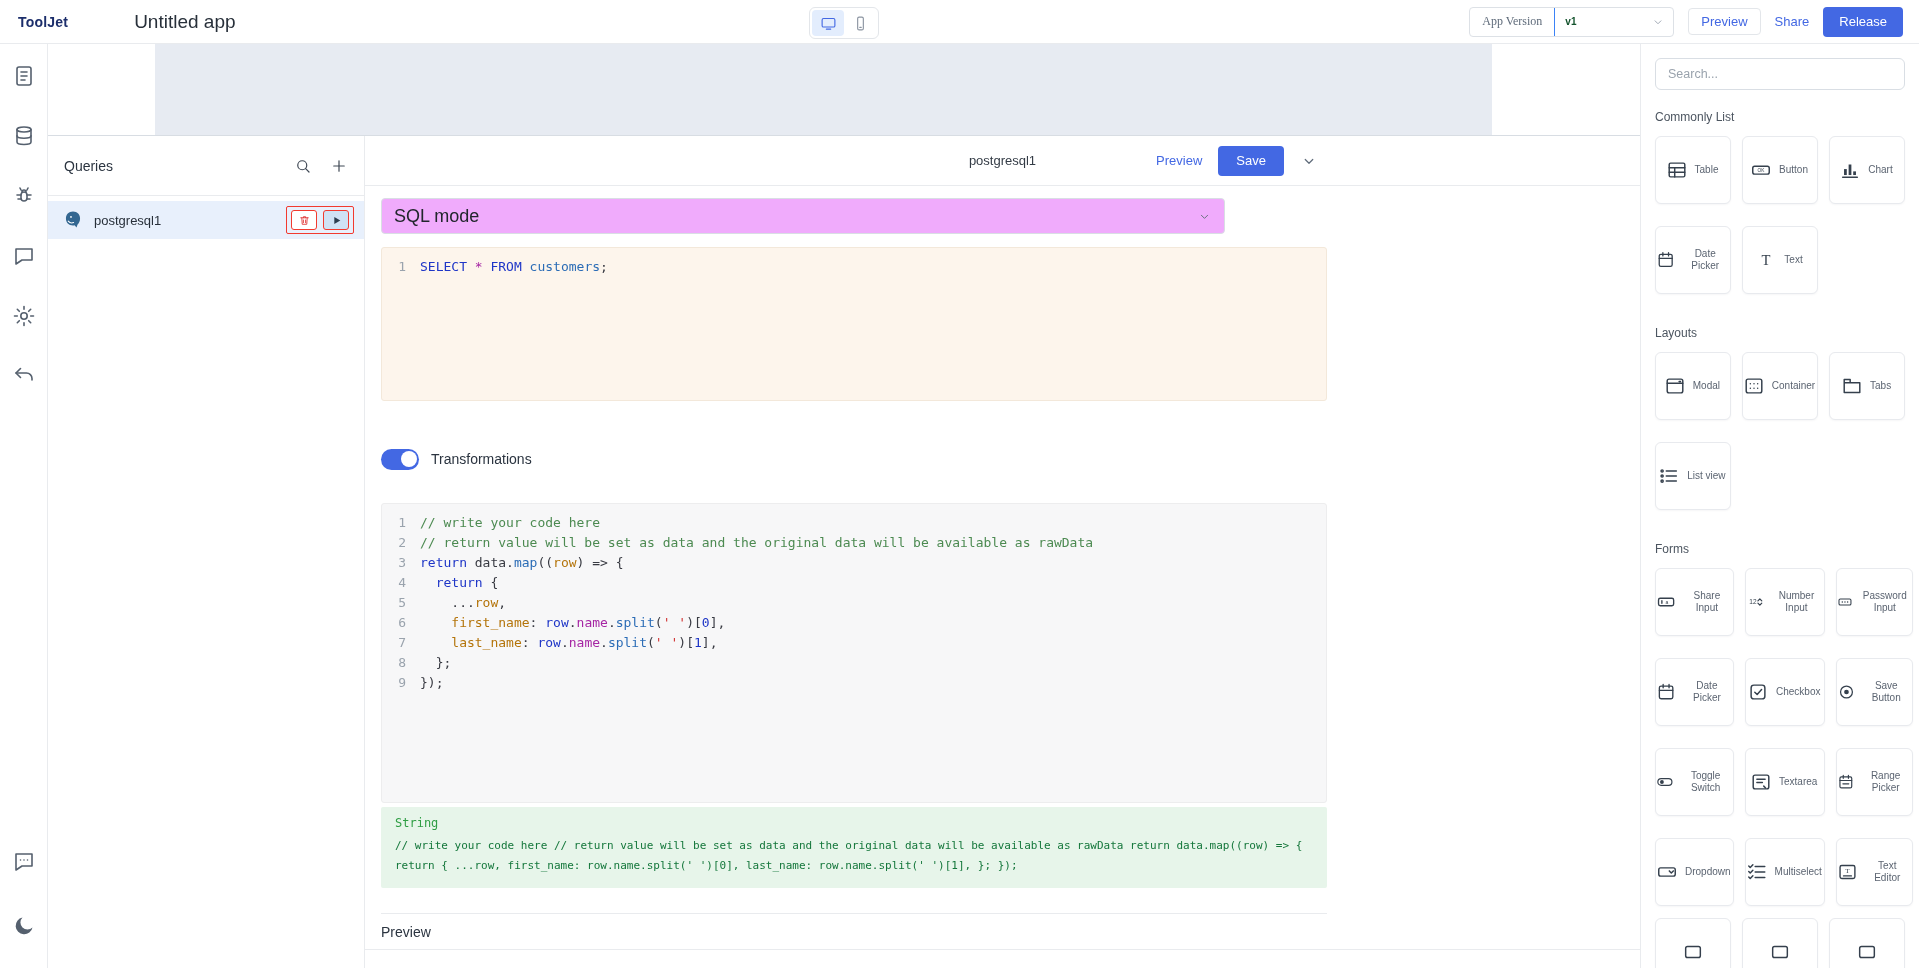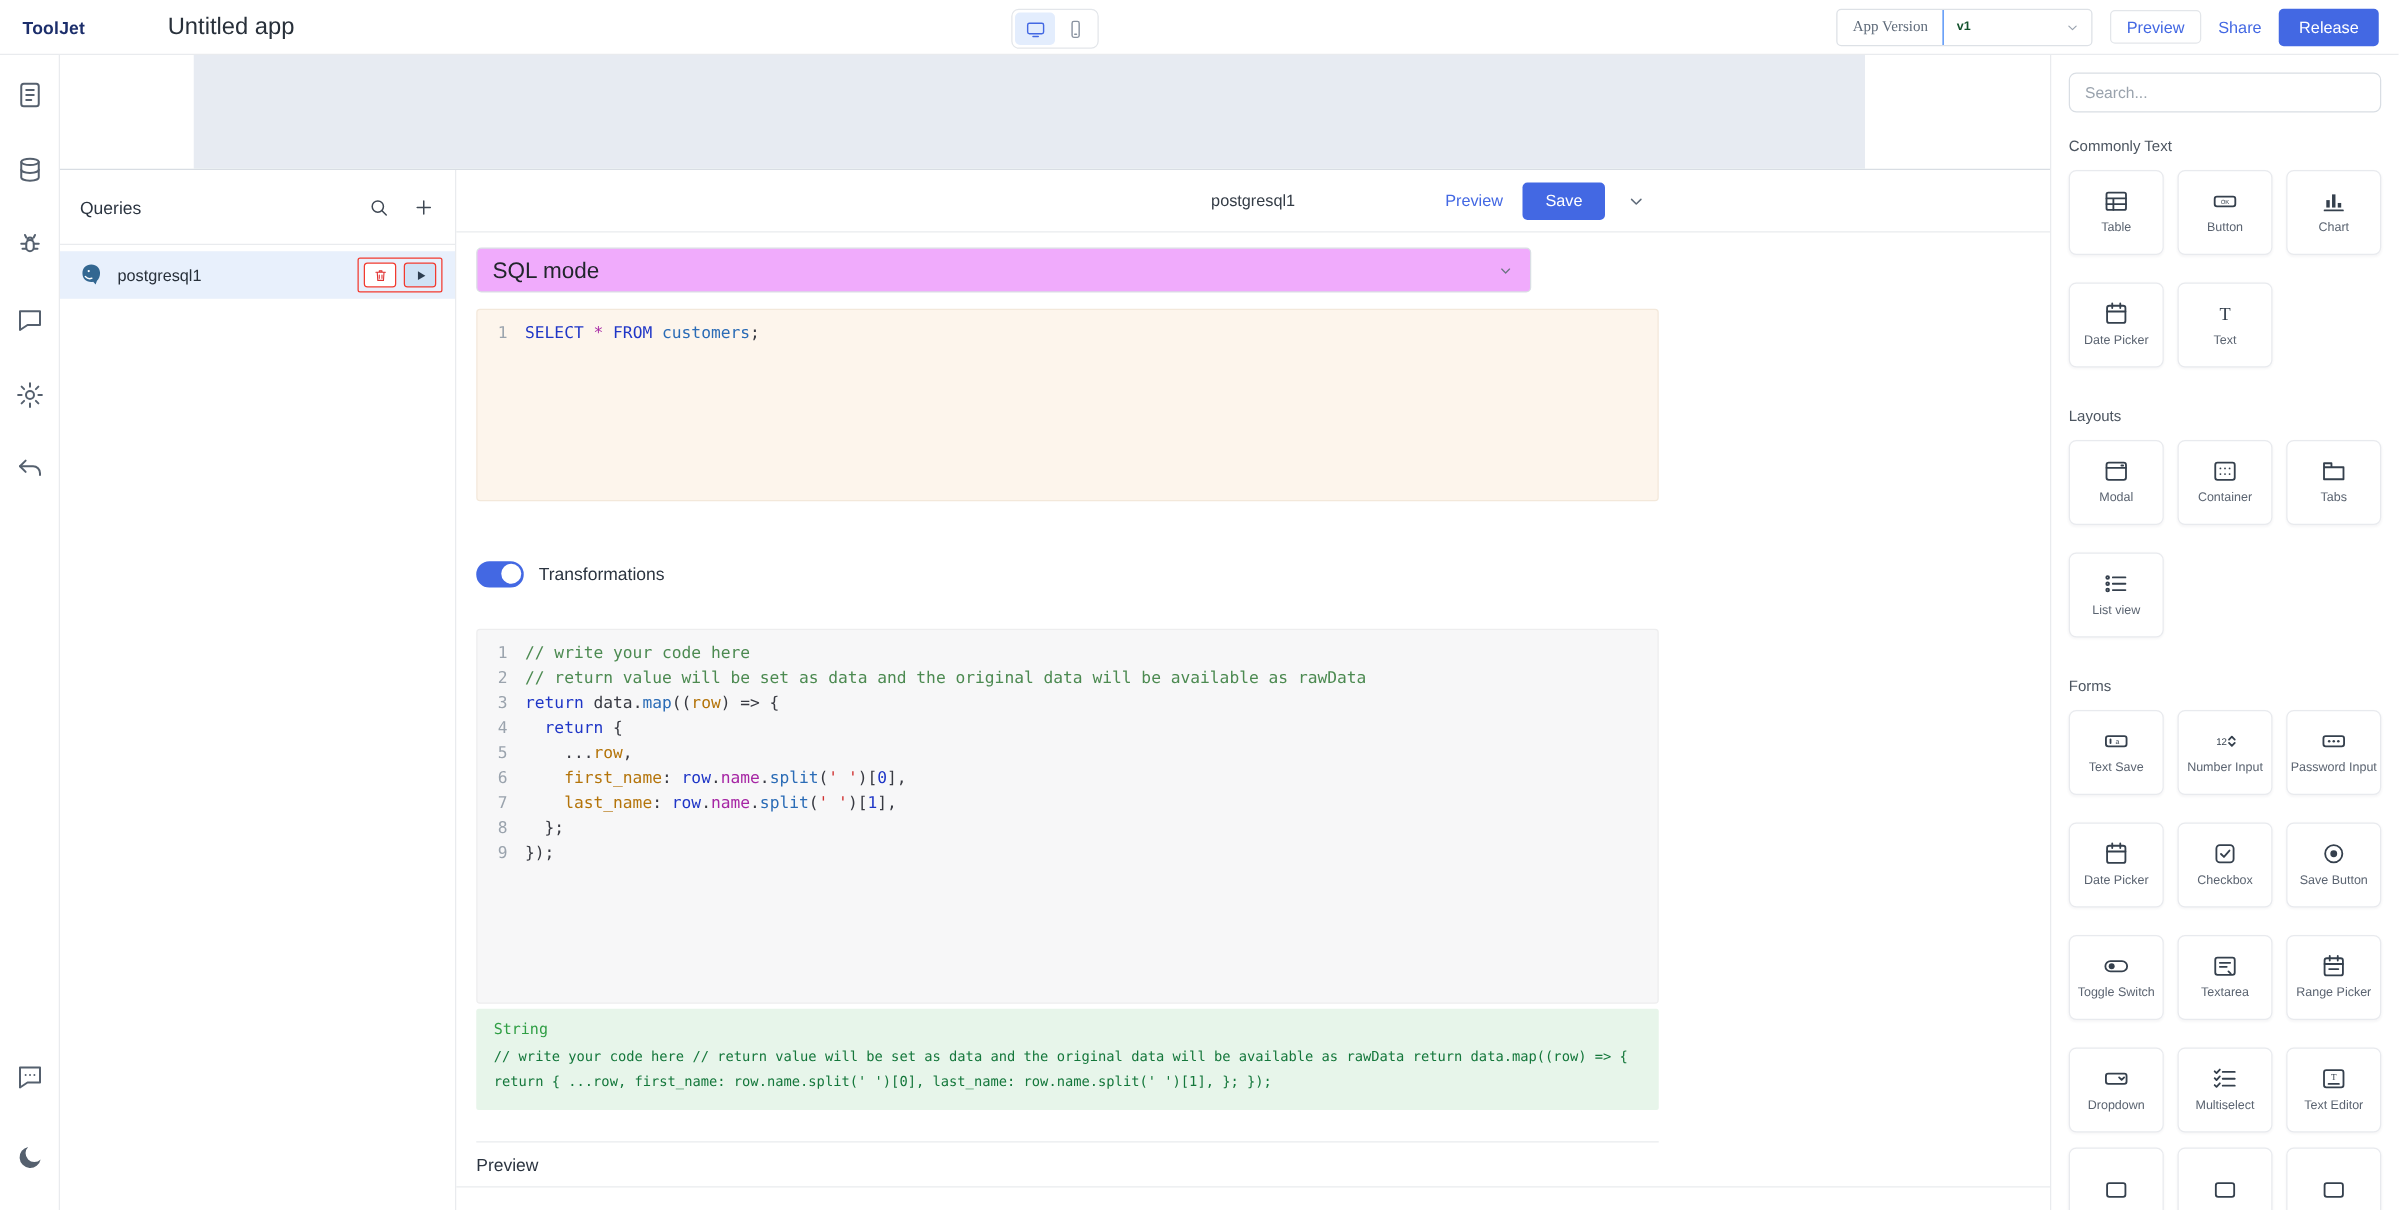--- a/index.html
+++ b/index.html
@@ -90,21 +90,21 @@
   #preview-section-label{margin-top:10px;font-size:14px;color:#2b3440;font-weight:500;}
   .hr-full{margin-top:9px;width:100%;height:1px;background:#e9ebee;}
 
   
   #right-panel{position:absolute;top:44px;right:0;bottom:0;width:279px;background:#fff;border-left:1px solid #e9ebee;padding:14px;overflow:hidden;z-index:7;}
   #widget-search{width:100%;height:32px;border:1px solid #d9dee4;border-radius:6px;padding:0 12px;font-size:12.5px;color:#333;outline:none;font-family:inherit;background:#fff;}
   #widget-search::placeholder{color:#9aa3ad;}
   .w-section-title{margin-top:32px;font-size:12px;color:#4c5560;font-weight:500;}
   #widget-sections > .w-section-title:first-child{margin-top:20px;}
   .w-grid{margin-top:12px;display:grid;grid-template-columns:repeat(3,1fr);gap:22px 11px;}
-  .w-card{height:68px;border:1px solid #e8eaee;border-radius:6px;background:#fff;display:flex;flex-direction:column;align-items:center;justify-content:center;gap:5px;cursor:grab;box-shadow:0 1px 2px rgba(16,24,40,.04);}
+  .w-card{height:68px;border:1px solid #e8eaee;border-radius:6px;background:#fff;display:flex;flex-direction:row;align-items:center;justify-content:center;gap:5px;cursor:grab;box-shadow:0 1px 2px rgba(16,24,40,.04);}
   .w-icon{width:22px;height:22px;color:#35404d;}
   .w-label{font-size:10px;color:#5b6471;text-align:center;line-height:1.25;padding:0 2px;}
 </style>
 </head>
 <body>
 
 <div id="app">
 
   <header id="header">
     <div id="logo">ToolJet</div>
@@ -330,21 +330,21 @@
         <div class="hr"></div>
         <div id="preview-section-label">Preview</div>
       </div>
       <div class="hr-full"></div>
     </div>
   </section>
 
   <aside id="right-panel">
     <input id="widget-search" placeholder="Search..." style="">
     <div id="widget-sections">
-        <div class="w-section-title">Commonly Text</div>
+        <div class="w-section-title">Commonly List</div>
         <div class="w-grid">
           <div class="w-card">
             <div class="w-ic w-icon">
               <svg viewBox="0 0 24 24" fill="none" stroke="currentColor" stroke-width="1.6" stroke-linecap="round" stroke-linejoin="round">
                 <rect x="3.5" y="4.5" width="17" height="15" rx="1.5"></rect>
                 <path d="M3.5 9.5h17M9.5 9.5v10M3.5 14.5h17"></path>
               </svg>
             </div>
             <div class="w-label">Table</div>
           </div>
@@ -429,21 +429,21 @@
         <div class="w-section-title">Forms</div>
         <div class="w-grid">
           <div class="w-card">
             <div class="w-ic w-icon">
               <svg viewBox="0 0 24 24" fill="none" stroke="currentColor" stroke-width="1.6" stroke-linecap="round" stroke-linejoin="round">
                 <rect x="3" y="7.5" width="18" height="9" rx="2"></rect>
                 <path d="M7 10.5v3"></path>
                 <text x="13" y="14.5" font-size="6" text-anchor="middle" fill="currentColor" stroke="none" font-family="sans-serif">a</text>
               </svg>
             </div>
-            <div class="w-label">Text Save</div>
+            <div class="w-label">Share Input</div>
           </div>
           <div class="w-card">
             <div class="w-ic w-icon">
               <svg viewBox="0 0 24 24" fill="none" stroke="currentColor" stroke-width="1.6" stroke-linecap="round" stroke-linejoin="round">
                 <text x="9" y="15" font-size="8.5" text-anchor="middle" fill="currentColor" stroke="none" font-family="sans-serif">12</text>
                 <path d="M15.5 10.5L18 8l2.5 2.5M15.5 13.5L18 16l2.5-2.5"></path>
               </svg>
             </div>
             <div class="w-label">Number Input</div>
           </div>

